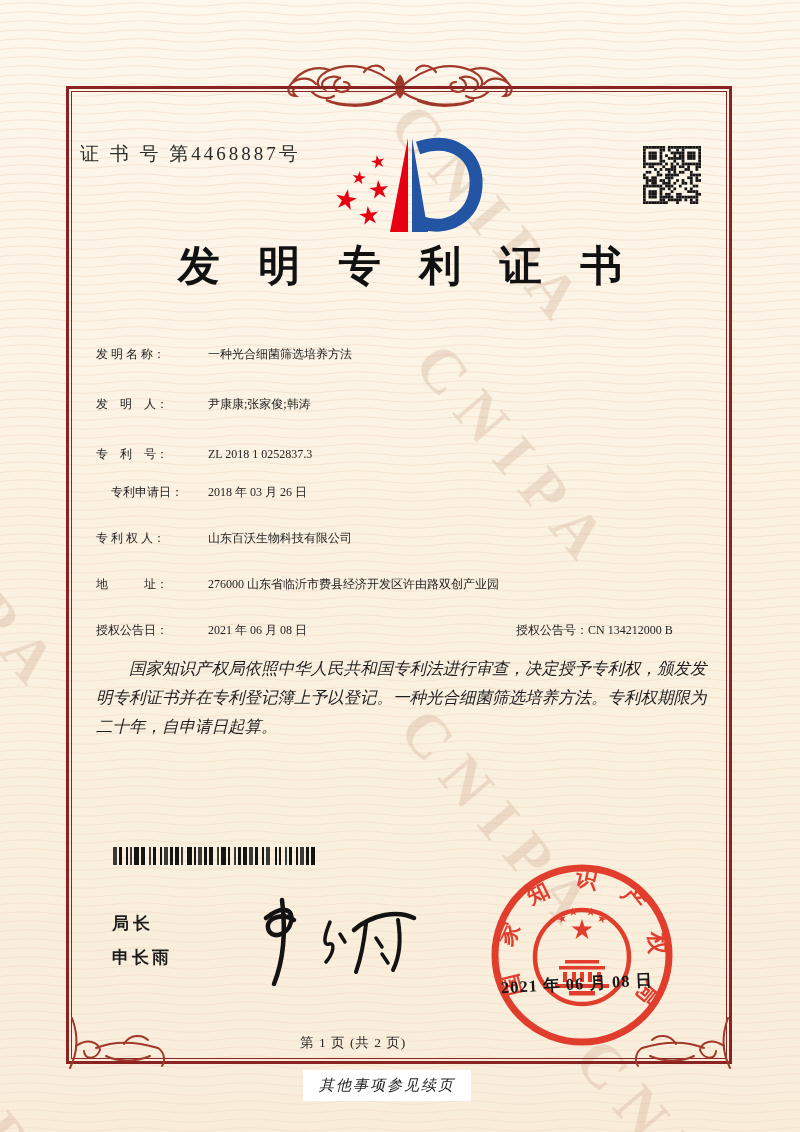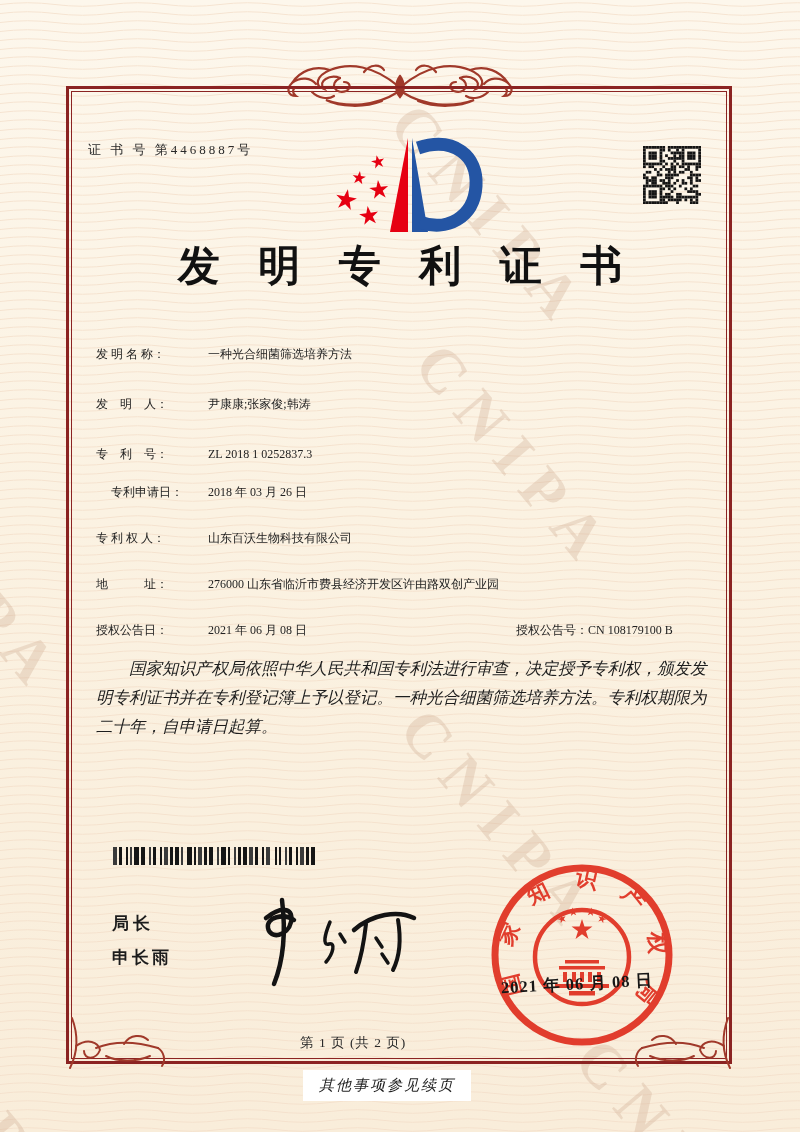--- a/index.html
+++ b/index.html
@@ -18,21 +18,21 @@
   }
   .frame {
     position:absolute; left:66px; top:86px; width:666px; height:978px;
     border:3px solid #8b2322;
   }
   .frame::after {
     content:""; position:absolute; inset:2px; border:1px solid #8b2322;
   }
   .ornament { position:absolute; pointer-events:none; }
   .cert-no {
-    position:absolute; left:88px; top:141px; font-size:13px;
+    position:absolute; left:80px; top:141px; font-size:19px;
     letter-spacing:3px; color:#2a2a2a;
   }
   .logo { position:absolute; left:334px; top:130px; }
   .qr { position:absolute; left:643px; top:146px; }
   .doc-title {
     position:absolute; left:0; top:238px; width:800px; text-align:center;
     font-size:42px; font-weight:bold; color:#111; letter-spacing:14px;
     text-indent:14px;
   }
   .field-row {
@@ -422,21 +422,21 @@
   </div>
   <div class="field-row" style="top:530px;">
     <span class="field-label">专 利 权 人：</span><span class="field-value">山东百沃生物科技有限公司</span>
   </div>
   <div class="field-row" style="top:576px;">
     <span class="field-label">地　　　址：</span><span class="field-value">276000 山东省临沂市费县经济开发区许由路双创产业园</span>
   </div>
   <div class="field-row" style="top:622px; width:610px;">
     <span class="field-label">授权公告日：</span><span class="field-value">2021 年 06 月 08 日</span>
     <span class="grant-no">
-      <span>授权公告号：</span><span>CN 108179100 B</span>
+      <span>授权公告号：</span><span>CN 134212000 B</span>
     </span>
   </div>
 
   <div class="body-text">
     <p>国家知识产权局依照中华人民共和国专利法进行审查，决定授予专利权，颁发发明专利证书并在专利登记簿上予以登记。一种光合细菌筛选培养方法。专利权期限为二十年，自申请日起算。</p>
   </div>
 
   <div class="barcode" id="barcode">
       <span style="width: 4.25px; background: rgb(58, 58, 58);"></span>
       <span style="width: 2.125px; background: transparent;"></span>

